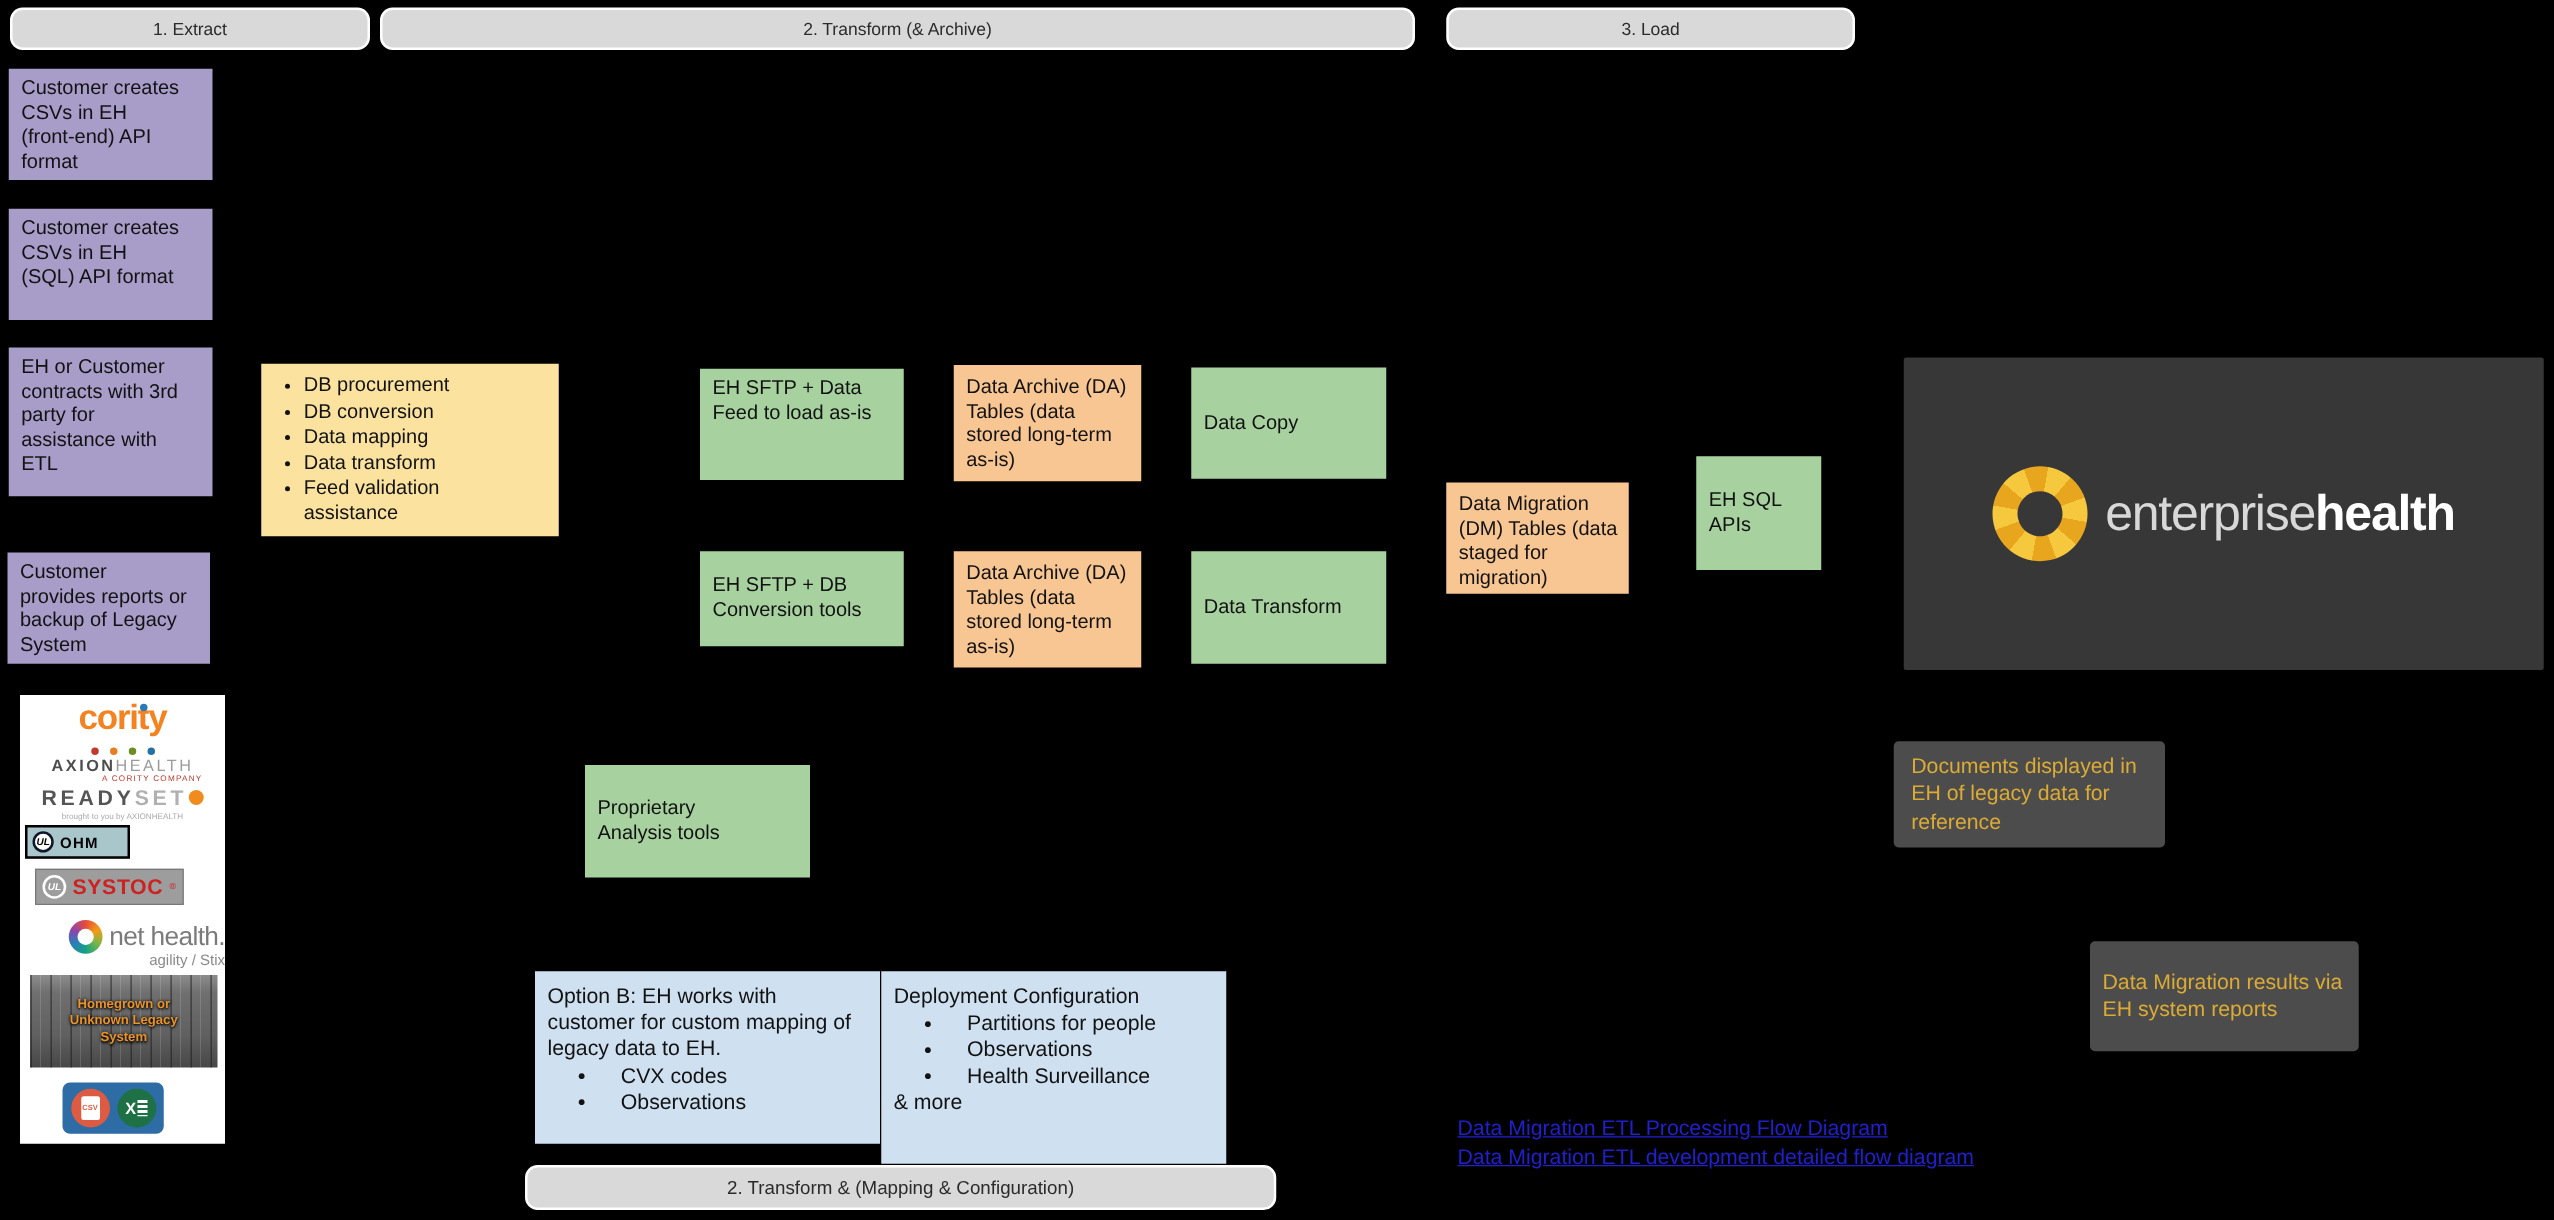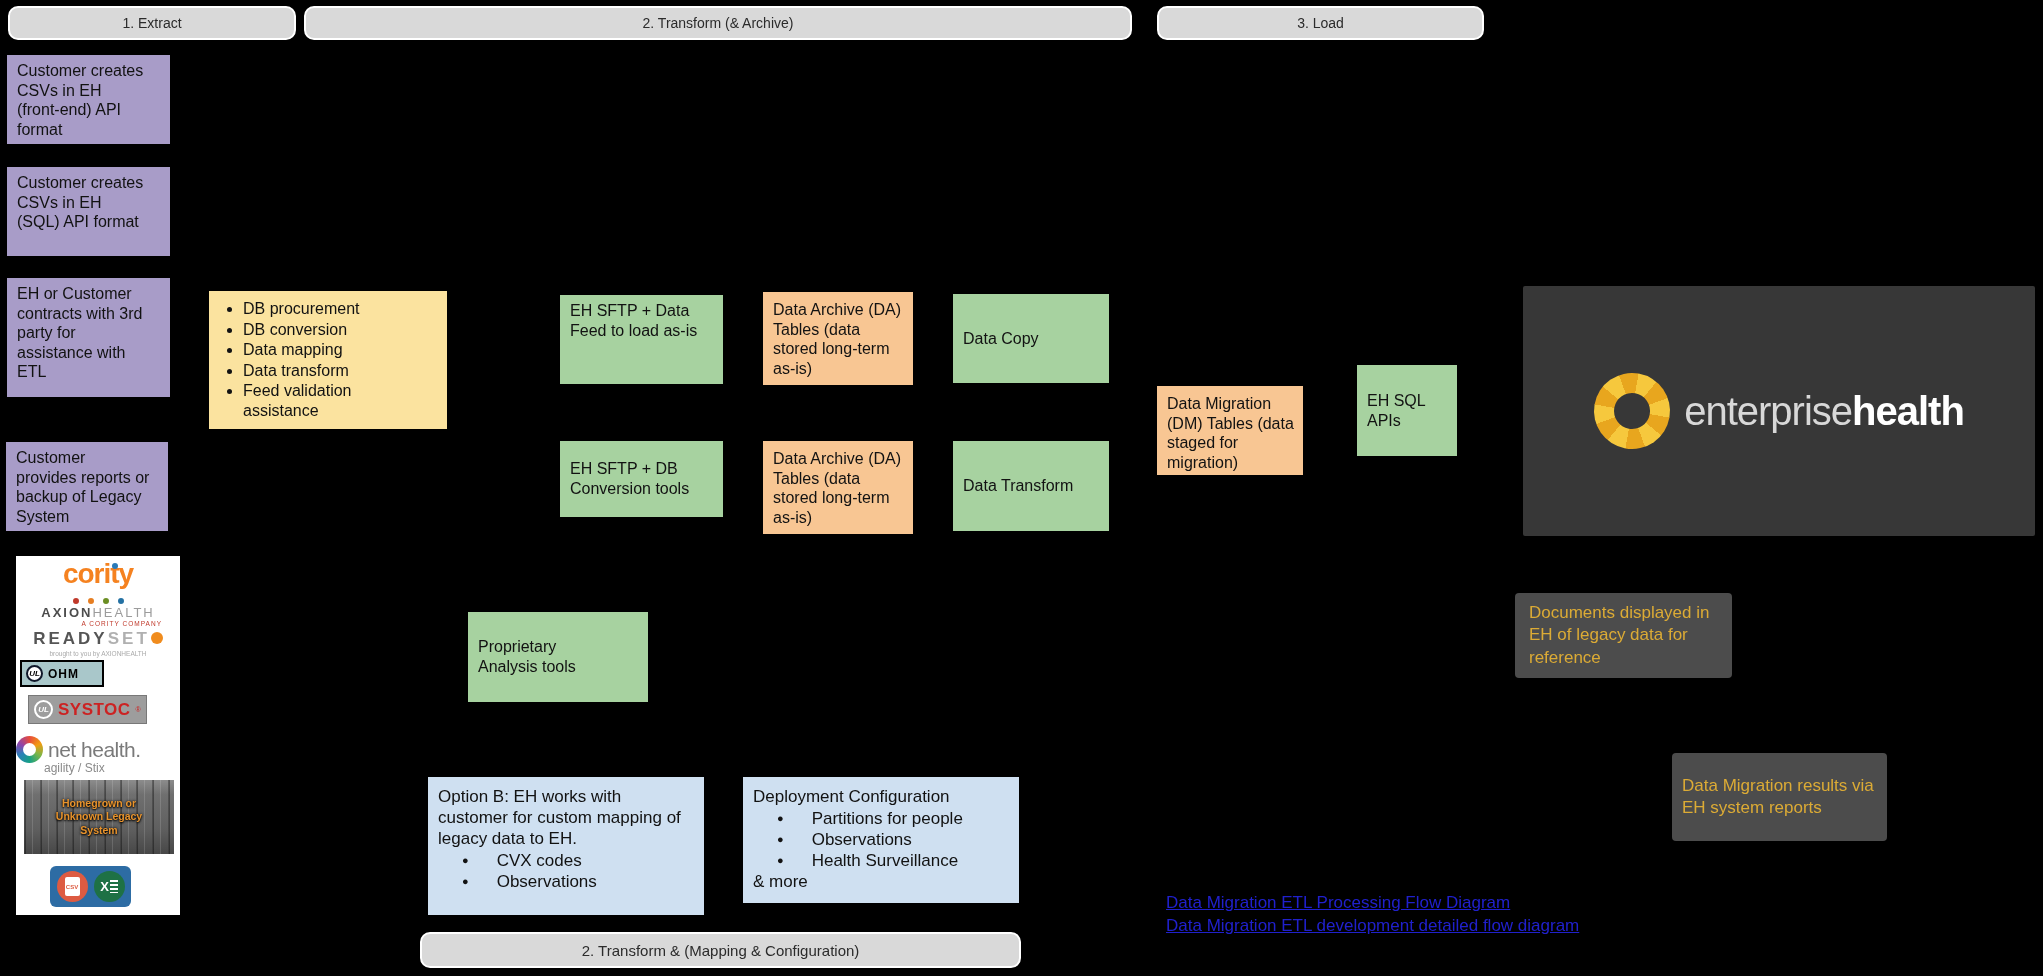--- a/index.html
+++ b/index.html
@@ -45,21 +45,21 @@
   #g-transform { left: 953px; top: 441px; width: 156px; height: 90px; }
   #g-analysis  { left: 468px; top: 612px; width: 180px; height: 90px; }
   #g-sql-apis  { left: 1357px; top: 365px; width: 100px; height: 91px; }
   #g-analysis .txt { max-width: 125px; }
 
   #o-archive1 { left: 763px;  top: 292px; width: 150px; height: 93px; padding: 8px 6px 8px 10px; }
   #o-archive2 { left: 763px;  top: 441px; width: 150px; height: 93px; padding: 8px 6px 8px 10px; }
   #o-dm       { left: 1157px; top: 366px; width: 146px; height: 89px; padding: 8px 6px 8px 10px; margin-top: 20px; }
 
   #b-optionb    { left: 428px; top: 777px; width: 276px; height: 138px; }
-  #b-deployment { left: 743px; top: 777px; width: 276px; height: 126px; }
+  #b-deployment { left: 705px; top: 777px; width: 276px; height: 154px; }
   .blue ul { list-style: none; margin: 1px 0 0; padding: 0 0 0 24px; }
   .blue li::before { content: "\25CF"; font-size: 11px; margin-right: 28px; vertical-align: 2px; }
 
   
   #eh-panel {
     position: absolute; left: 1523px; top: 286px; width: 512px; height: 250px;
     background: var(--eh-panel); border-radius: 2px;
     display: flex; align-items: center; justify-content: center; gap: 14px;
   }
   .eh-gear {
@@ -113,21 +113,21 @@
   .ul-circ { width: 17px; height: 17px; border-radius: 50%; background: #fff; border: 2px solid #0f172a;
     display: flex; align-items: center; justify-content: center; font-size: 8px; font-weight: bold; font-style: italic; color: #000; flex: none; }
   #ohm-badge .lbl { font-size: 12px; font-weight: bold; color: #000; letter-spacing: 1px; }
 
   #systoc-badge { left: 12px; top: 139px; width: 119px; height: 29px; background: #9d9d9d; border: 1px solid #787878;
     display: flex; align-items: center; gap: 5px; padding: 0 5px; }
   #systoc-badge .ul-circ { background: transparent; border-color: #fff; color: #fff; width: 19px; height: 19px; }
   #systoc-badge .lbl { font-size: 17px; font-weight: bold; color: #cc2222; letter-spacing: 0.5px; }
   #systoc-badge sup { font-size: 7px; color: #cc2222; }
 
-  #nethealth { left: 0; right: 0; top: 180px; display: flex; flex-direction: column; align-items: flex-start; }
+  #nethealth { left: 0; right: 0; top: 180px; display: flex; flex-direction: column; align-items: flex-end; }
   .nh-row { display: flex; align-items: center; gap: 5px; }
   .nh-ring { width: 27px; height: 27px; border-radius: 50%; position: relative; flex: none;
     background: conic-gradient(#e74c3c, #f39c12, #7ab648, #16a085, #2980b9, #8e44ad, #e74c3c); }
   .nh-ring::after { content: ""; position: absolute; inset: 7px; border-radius: 50%; background: #fff; }
   .nh-name { font-size: 21px; color: #7a7a7a; letter-spacing: -0.5px; }
   .nh-sub { font-size: 12px; color: #8a8a8a; margin: -2px 0 0 28px; }
 
   #legacy-photo { left: 8px; top: 224px; width: 150px; height: 74px;
     background:
       repeating-linear-gradient(90deg, rgba(0,0,0,.38) 0 2px, transparent 2px 16px),

